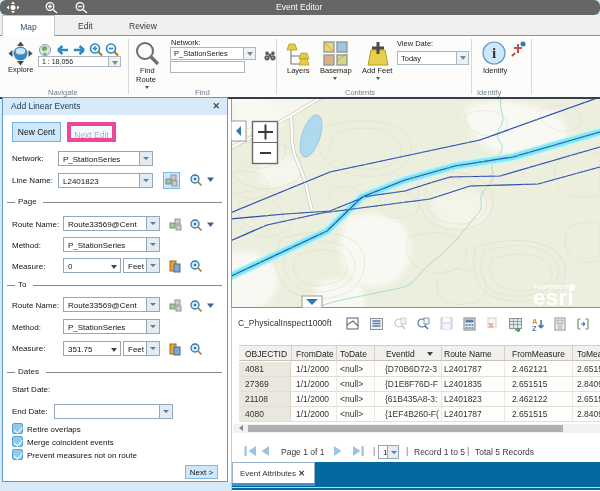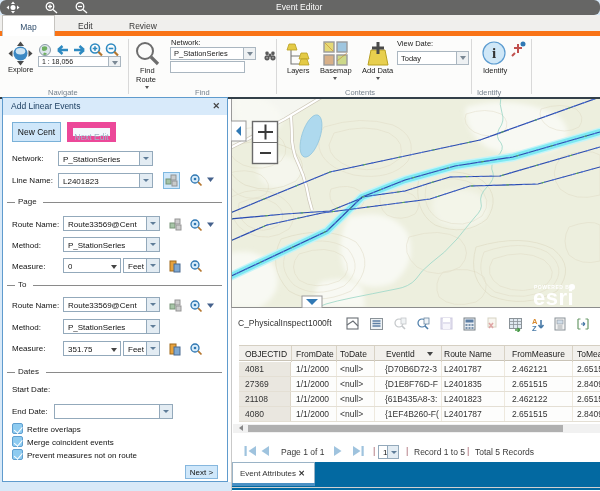--- a/index.html
+++ b/index.html
@@ -2,40 +2,40 @@
 <html><head>
 <meta charset="utf-8">
 <style>
 * { margin:0; padding:0; box-sizing:border-box; }
 html,body { width:600px; height:491px; overflow:hidden; }
 body { font-family:"Liberation Sans", sans-serif; background:#d8e9f8; position:relative; }
 .abs { position:absolute; }
 
 #titlebar { left:0; top:0; width:600px; height:15px; background:#666665; color:#fff;border-radius:6px; }
 #titlebar .title { position:absolute; left:276px; top:2px; font-size:8.5px; color:#fff; }
-#tabrow { left:0; top:15px; width:600px; height:21px; background:#f0efed; border-bottom:5px solid #f97316; }
+#tabrow { left:0; top:15px; width:600px; height:21px; background:#f0efed; border-bottom:1px solid #f97316; }
 #tab-map { position:absolute; left:2px; top:0px; width:53px; height:21px; background:#fff; border:1px solid #c6c4c0; border-bottom:none; text-align:center; font-size:8.5px; color:#33506e; padding-top:6px; }
 .tabtxt { position:absolute; top:6px; font-size:8.5px; color:#3a3a3a; }
 
 #ribbon { left:0; top:36px; width:600px; height:61px; background:#fcfcfb; }
 .gsep { position:absolute; top:3px; width:1px; height:55px; background:#d9d9d9; }
 .gcap { position:absolute; top:52px; font-size:7.5px; color:#76828e; }
 .rlabel { position:absolute; font-size:7.5px; color:#222; }
 .rcombo { position:absolute; background:#fff; border:1px solid #aab6c0; }
 .rcombo .arr { position:absolute; right:0; top:0; bottom:0; width:12px; background:#eef1f3; border-left:1px solid #aab6c0; }
 .rcombo .arr:after { content:""; position:absolute; left:2.5px; top:4px; border:3px solid transparent; border-top:4px solid #7a8894; }
 .rcombo .txt { position:absolute; left:3px; top:1px; font-size:7.5px; color:#222; white-space:nowrap; }
 
 #panel { left:2px; top:97px; width:226px; height:385px; background:#fff; border:1px solid #5f9bcd; }
 #panel-hdr { position:absolute; left:0; top:0; width:224px; height:17px; background:#d8eafa; }
 #panel-hdr .t { position:absolute; left:8px; top:3px; font-size:8.5px; color:#16395c; }
 #panel-hdr .x { position:absolute; right:7px; top:3px; font-size:9px; color:#444; font-weight:bold; }
 .btn { position:absolute; font-size:8.5px; text-align:center; }
 #btn-new { left:9px; top:24px; width:49px; height:20px; background:#cfe7fa; border:1px solid #7ab1d8; color:#111; padding-top:4px; }
-#btn-next { left:64px; top:24px; width:49px; height:20px; background:#f4f9fd; border:6px solid #ec4899; color:#9fb4c6; padding-top:4px; }
+#btn-next { left:64px; top:24px; width:49px; height:20px; background:#f4f9fd; border:4px solid #ec4899; color:#9fb4c6; padding-top:4px; }
 .flabel { position:absolute; left:9px; font-size:8px; color:#111; }
 .combo { position:absolute; background:#fff; border:1px solid #93a9bb; height:15px; }
 .combo .arr { position:absolute; right:0; top:0; bottom:0; width:13px; background:#e3ecf3; border-left:1px solid #93a9bb; }
 .combo .arr:after { content:""; position:absolute; left:3px; top:5px; border:3px solid transparent; border-top:3.8px solid #5f7d99; }
 .combo .txt { position:absolute; left:4px; top:2.5px; font-size:8px; color:#111; white-space:nowrap; overflow:hidden; }
 .legend { position:absolute; left:4px; width:215px; height:10px; }
 .legend .ln { position:absolute; top:4px; height:1px; background:#8a8a8a; }
 .legend .t { position:absolute; top:-1px; font-size:8px; color:#222; }
 .cb { position:absolute; left:9px; width:11px; height:11px; background:#8ecbf0; border:1px solid #5f9fd0; border-radius:2px; }
 .cb:after { content:""; position:absolute; left:2.5px; top:0.5px; width:3.5px; height:6.5px; border:solid #fff; border-width:0 1.8px 1.8px 0; transform:rotate(40deg); }
@@ -170,21 +170,21 @@
       <rect x="14" y="14" width="10" height="10" fill="#cdd98a"></rect>
     </g>
     <path d="M2 2 l8 8 M14 20 l10 -8" stroke="#c8832e" stroke-width="1" opacity="0.6"></path>
   </svg>
   <div class="rlabel" style="left:320px;top:30px">Basemap</div>
   <div class="abs" style="left:333px;top:41px;width:0;height:0;border:2.5px solid transparent;border-top:3.5px solid #555"></div>
   <svg class="abs" style="left:365px;top:4px" width="26" height="26" viewBox="0 0 26 26">
     <path d="M6 10 L20 10 L23 25 L3 25 Z" fill="#e8cf4e" stroke="#b8a023" stroke-width="1"></path>
     <path d="M13 2 v12 M7 8 h12" stroke="#4a4a4a" stroke-width="3"></path>
   </svg>
-  <div class="rlabel" style="left:362px;top:30px">Add Data</div>
+  <div class="rlabel" style="left:362px;top:30px">Add Feet</div>
   <div class="abs" style="left:376px;top:41px;width:0;height:0;border:2.5px solid transparent;border-top:3.5px solid #555"></div>
   <div class="rlabel" style="left:397px;top:3px">View Date:</div>
   <div class="rcombo" style="left:397px;top:15px;width:72px;height:14px">
     <div class="txt" style="top:2px">Today</div>
       <div class="arr"></div>
   </div>
 
   <svg class="abs" style="left:482px;top:4px" width="45" height="26" viewBox="0 0 45 26">
     <circle cx="12" cy="13" r="11" fill="#cfe7f7" stroke="#5b9bd0" stroke-width="1.2"></circle>
     <text x="12" y="18" font-size="15" font-family="Liberation Serif, serif" fill="#333" text-anchor="middle" font-weight="bold">i</text>

